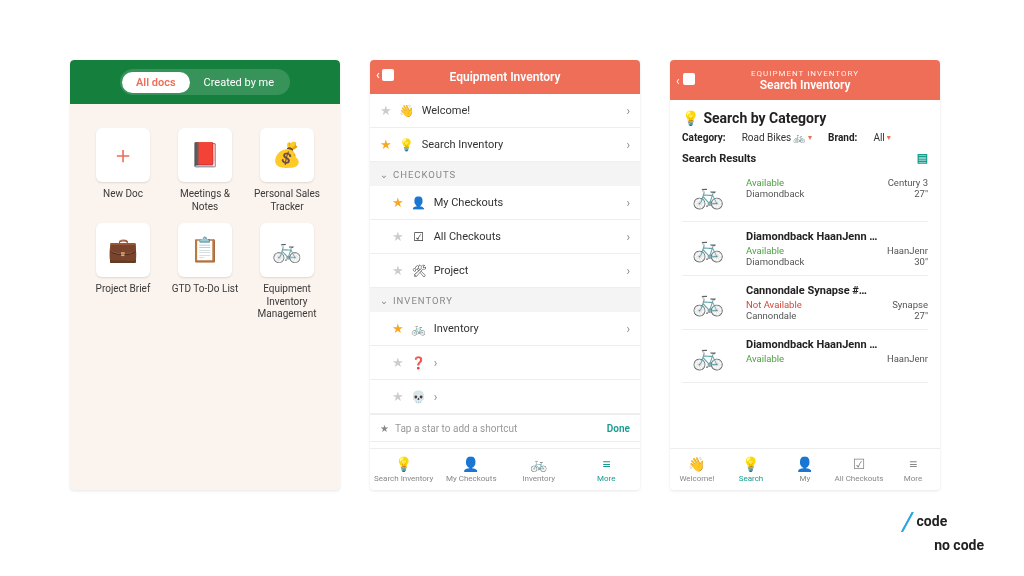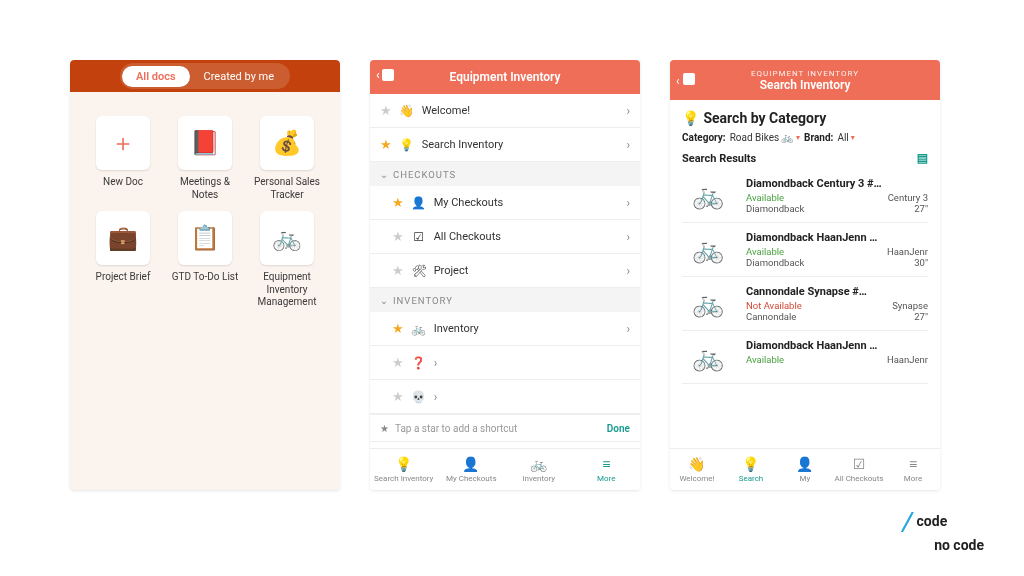--- a/index.html
+++ b/index.html
@@ -1,21 +1,21 @@
 <!DOCTYPE html>
 <html><head>
 <meta charset="utf-8">
 <style>
   * { box-sizing: border-box; margin: 0; padding: 0; }
   body { font-family: -apple-system, BlinkMacSystemFont, "Segoe UI", Roboto, sans-serif; background:#fff; width:1024px; height:576px; position:relative; overflow:hidden; }
   .stage { display:flex; gap:30px; padding:60px 70px 0 70px; }
   .phone { width:270px; height:430px; background:#fff; border-radius:4px; overflow:hidden; box-shadow:0 1px 3px rgba(0,0,0,.1); font-size:11px; color:#333; position:relative; }
   
   .p1 { background:#fbf3ee; }
-  .p1-header{ background:#c2410c; height:32px; display:flex; align-items:center; justify-content:center; border-radius:4px 4px 0 0;}
+  .p1-header{ background:#15803d; height:44px; display:flex; align-items:center; justify-content:center; border-radius:4px 4px 0 0;}
   .seg { background:rgba(255,255,255,.15); border-radius:16px; height:26px; display:flex; align-items:center; padding:2px;}
   .seg span{ padding:4px 14px; font-size:11px; color:#fff; border-radius:14px; cursor:pointer;}
   .seg span.active{ background:#fff; color:#ee6e58; font-weight:600;}
   .grid { display:grid; grid-template-columns:repeat(3,1fr); gap:10px 4px; padding:24px 14px;}
   .tile { display:flex; flex-direction:column; align-items:center; text-align:center; cursor:pointer;}
   .tile .iconbox{ width:54px; height:54px; background:#fff; border-radius:6px; box-shadow:0 1px 2px rgba(0,0,0,.12); display:flex; align-items:center; justify-content:center; font-size:24px;}
   .tile .lbl{ margin-top:6px; font-size:10px; color:#3a3a3a; line-height:1.25; max-width:80px;}
   
   .hdr { background:#ee6e58; height:34px; color:#fff; display:flex; align-items:center; justify-content:center; position:relative; font-size:12px; font-weight:600;}
   .hdr .back{ position:absolute; left:6px; top:8px; font-size:12px; display:flex; align-items:center; gap:2px;}
@@ -34,21 +34,21 @@
   .tab{ flex:1; display:flex; flex-direction:column; align-items:center; justify-content:center; font-size:8px; color:#888; gap:2px; cursor:pointer;}
   .tab.active{ color:#179b8d;}
   .tab .ti{ font-size:14px;}
   
   .hdr3{ background:#ee6e58; color:#fff; height:40px; display:flex; flex-direction:column; align-items:center; justify-content:center; position:relative;}
   .hdr3 .crumb{ font-size:8px; letter-spacing:1px; opacity:.9;}
   .hdr3 .title{ font-size:12px; font-weight:600;}
   .hdr3 .back{ position:absolute; left:6px; top:13px; font-size:12px;}
   .p3-body{ padding:10px 12px 0 12px;}
   .p3-h1{ font-size:14px; font-weight:700; color:#222; display:flex; align-items:center; gap:4px; margin-bottom:6px;}
-  .filters{ display:flex; gap:4px; font-size:10px; color:#222; margin-bottom:8px; align-items:center; flex-wrap:wrap;}
+  .filters{ display:flex; gap:16px; font-size:10px; color:#222; margin-bottom:8px; align-items:center; flex-wrap:wrap;}
   .filters b{ font-weight:700;}
   .dd{ color:#333; display:inline-flex; align-items:center; gap:2px; cursor:pointer;}
   .dd .caret{ color:#ee6e58; font-size:8px;}
   .reshdr{ display:flex; align-items:center; justify-content:space-between; font-size:11px; font-weight:700; margin-bottom:4px; color:#222;}
   .reshdr .layout{ color:#179b8d; font-size:12px;}
   .result{ display:flex; gap:10px; padding:8px 0; border-bottom:1px solid #eee; cursor:pointer;}
   .thumb{ width:54px; height:36px; display:flex; align-items:center; justify-content:center; font-size:26px;}
   .rinfo{ flex:1; min-width:0;}
   .rname{ font-size:11px; font-weight:700; color:#222; white-space:nowrap; overflow:hidden; text-overflow:ellipsis; margin-bottom:2px;}
   .rrow{ display:flex; justify-content:space-between; font-size:9.5px; color:#555;}
@@ -205,21 +205,20 @@
           </span>
       </div>
       <div class="reshdr">
         <span>Search Results</span>
         <span class="layout">▤</span>
       </div>
       <div id="p3results">
           <div class="result">
             <div class="thumb">🚲</div>
   <div class="rinfo">
-    <div class="rname">Diamondback Century 3 #…</div>
     <div class="rrow">
                 <span class="avail">Available</span>
                 <span>Century 3</span>
               </div>
     <div class="rrow">
                 <span>Diamondback</span>
                 <span>27"</span>
               </div>
   </div>
           </div>

